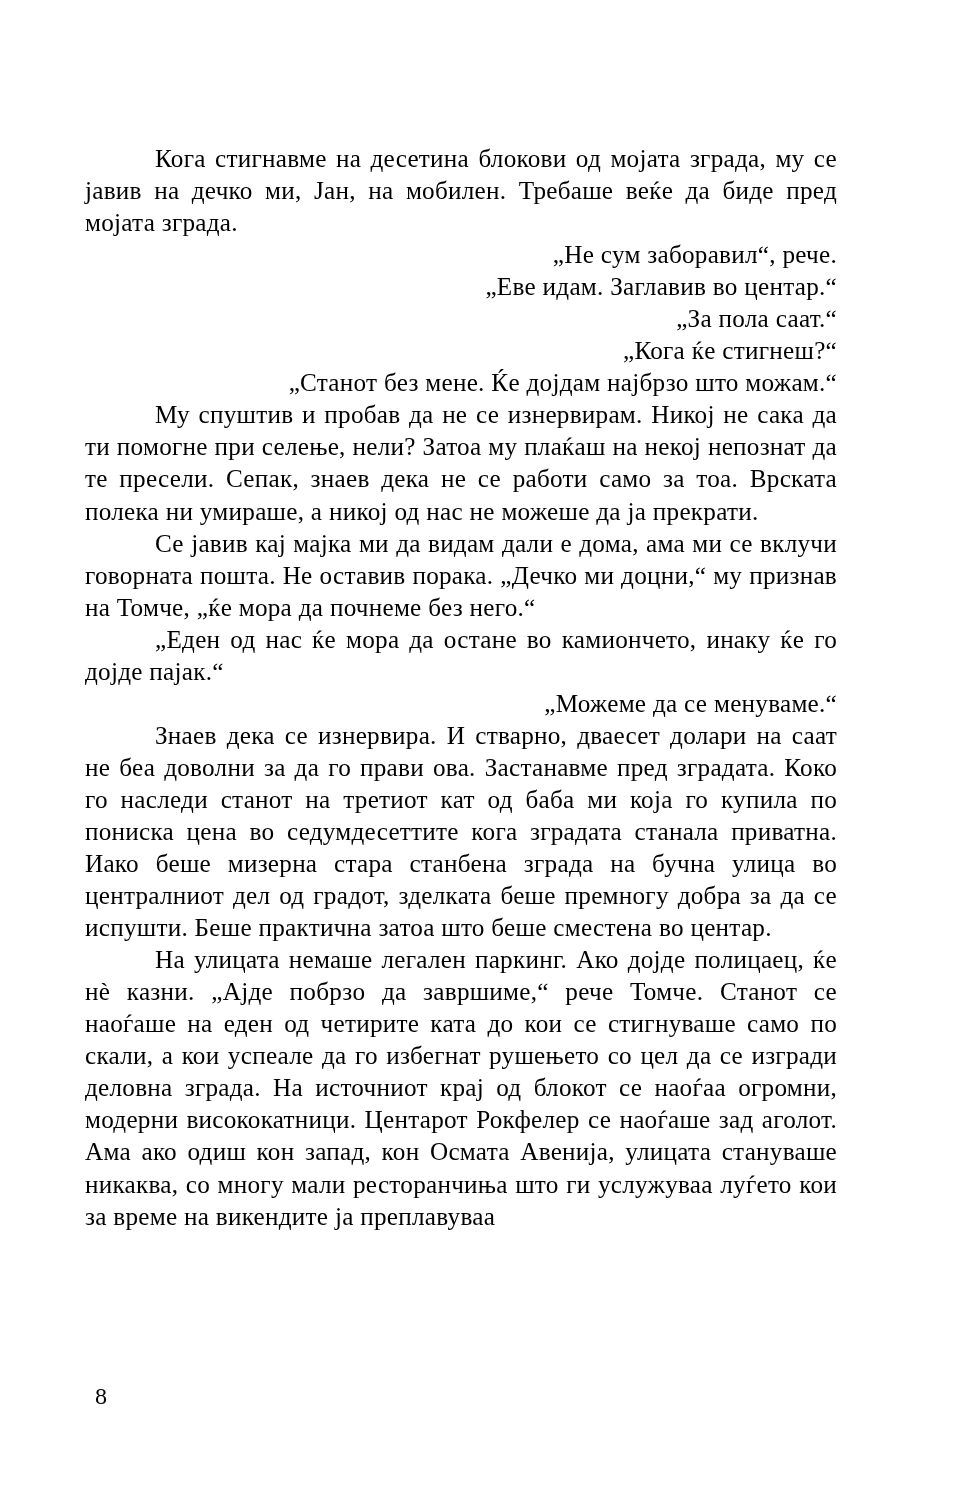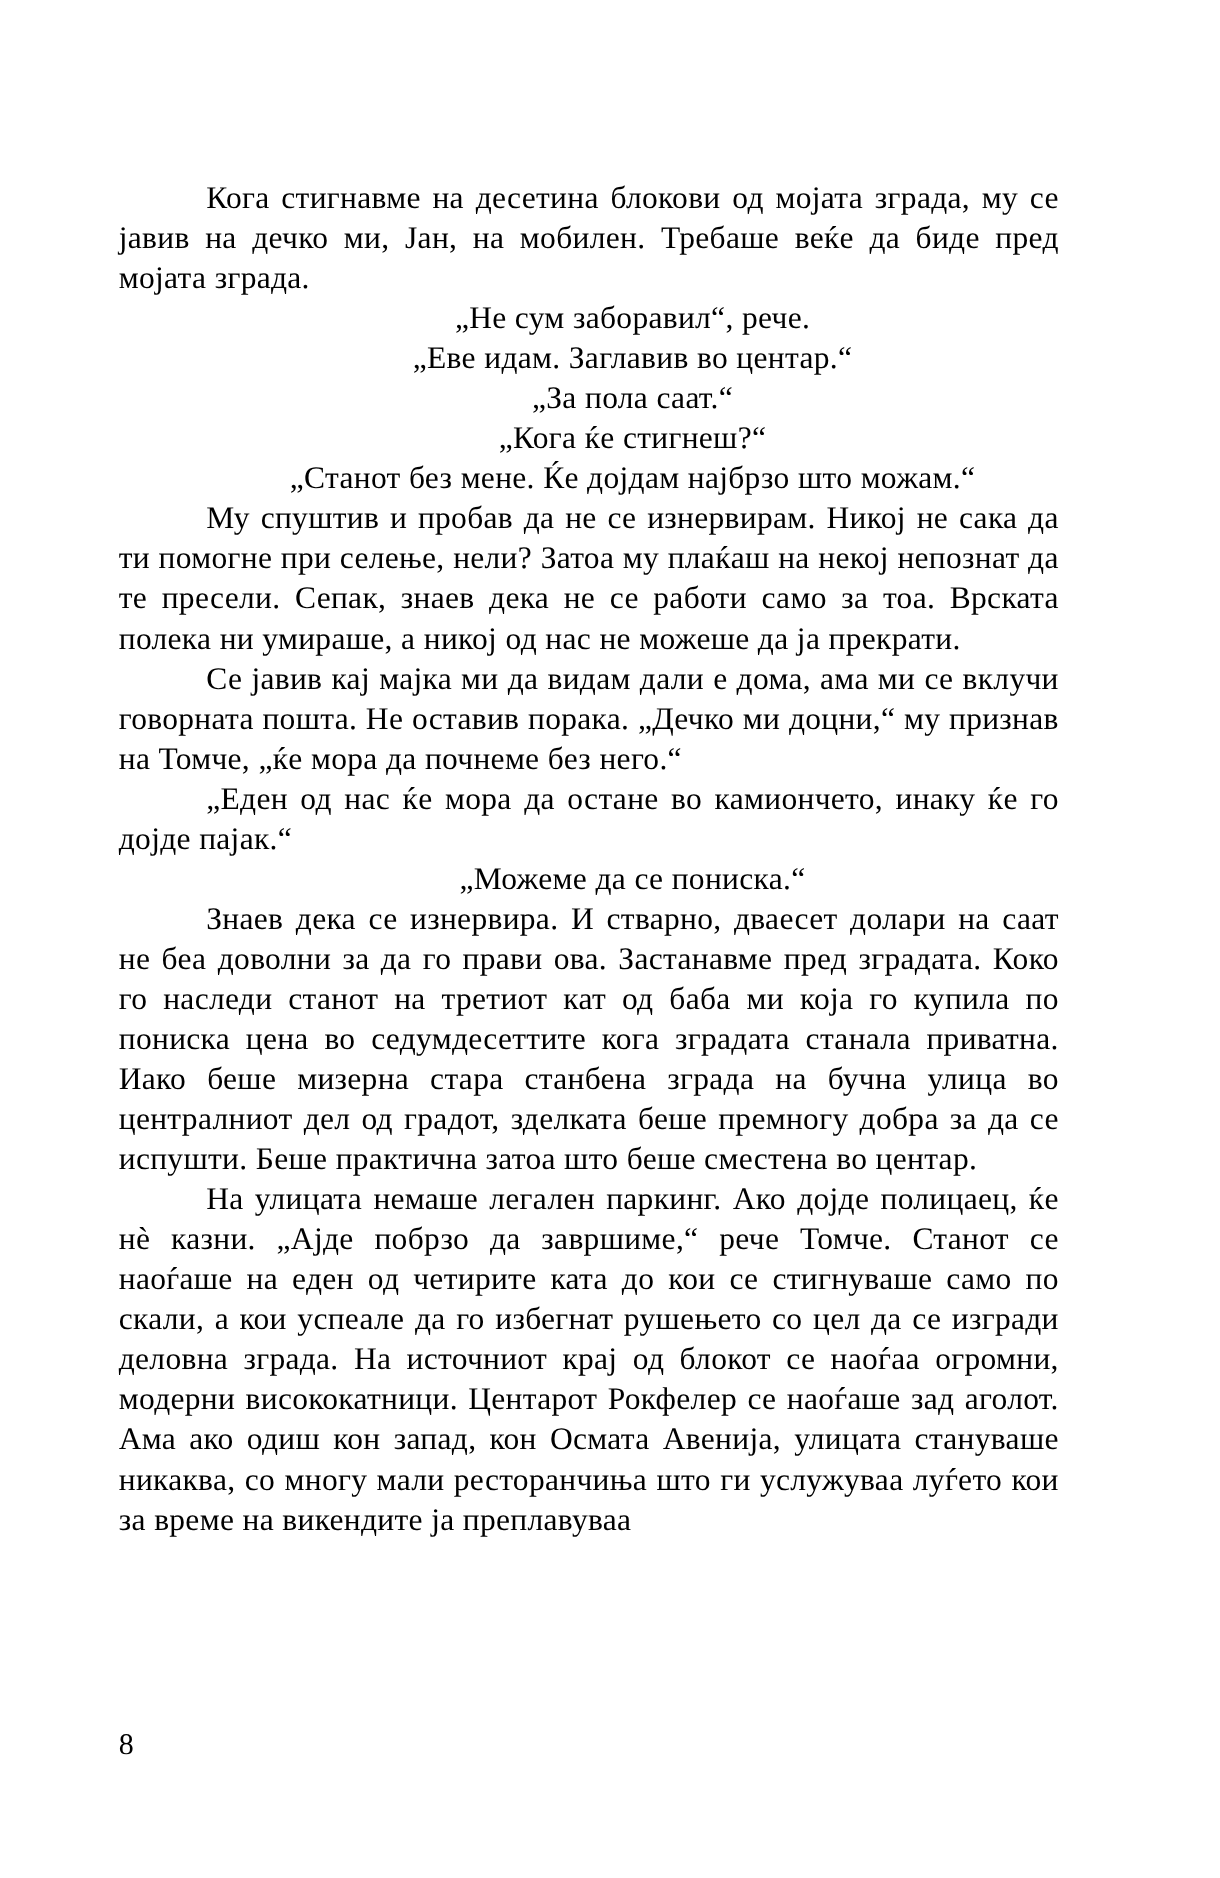--- a/index.html
+++ b/index.html
@@ -13,39 +13,39 @@
   }
   #page {
     position: relative;
     width: 976px;
     height: 1502px;
     background: #ffffff;
     overflow: hidden;
   }
   #text-block {
     position: absolute;
-    left: 95px;
+    left: 85px;
     top: 143px;
     width: 752px;
   }
   .para {
     margin: 0;
     font-size: 25.2px;
     line-height: 32.05px;
     text-align: justify;
     text-justify: inter-word;
     text-indent: 70px;
     hyphens: manual;
     -webkit-hyphens: manual;
     letter-spacing: 0.01em;
     word-spacing: 0.005em;
   }
   
   .para.dialogue {
-    text-align: center;
+    text-align: right;
   }
   
   #page-number {
     position: absolute;
     left: 95px;
     top: 1381px;
     font-size: 24px;
     line-height: 30px;
     color: #000000;
   }
@@ -58,20 +58,20 @@
   <div id="text-block">
       <p class="para">Кога стигнавме на десетина блокови од мојата зграда, му се јавив на дечко ми, Јан, на мобилен. Требаше веќе да биде пред мојата зграда.</p>
       <p class="para dialogue">„Не сум заборавил“, рече.</p>
       <p class="para dialogue">„Еве идам. Заглавив во центар.“</p>
       <p class="para dialogue">„За пола саат.“</p>
       <p class="para dialogue">„Кога ќе стигнеш?“</p>
       <p class="para dialogue">„Станот без мене. Ќе дојдам најбрзо што можам.“</p>
       <p class="para">Му спуштив и пробав да не се изнервирам. Никој не сака да ти помогне при селење, нели? Затоа му плаќаш на некој непознат да те пресели. Сепак, знаев дека не се работи само за тоа. Врската полека ни умираше, а никој од нас не можеше да ја прекрати.</p>
       <p class="para">Се јавив кај мајка ми да видам дали е дома, ама ми се вклучи говорната пошта. Не оставив порака. „Дечко ми доцни,“ му признав на Томче, „ќе мора да почнеме без него.“</p>
       <p class="para">„Еден од нас ќе мора да остане во камиончето, инаку ќе го дојде пајак.“</p>
-      <p class="para dialogue">„Можеме да се пониска.“</p>
+      <p class="para dialogue">„Можеме да се менуваме.“</p>
       <p class="para">Знаев дека се изнервира. И стварно, дваесет долари на саат не беа доволни за да го прави ова. Застанавме пред зградата. Коко го наследи станот на третиот кат од баба ми која го купила по пониска цена во седумдесеттите кога зградата станала приватна. Иако беше мизерна стара станбена зграда на бучна улица во централниот дел од градот, зделката беше премногу добра за да се испушти. Беше практична затоа што беше сместена во центар.</p>
       <p class="para">На улицата немаше легален паркинг. Ако дојде полицаец, ќе нè казни. „Ајде побрзо да завршиме,“ рече Томче. Станот се наоѓаше на еден од четирите ката до кои се стигнуваше само по скали, а кои успеале да го избегнат рушењето со цел да се изгради деловна зграда. На источниот крај од блокот се наоѓаа огромни, модерни висококатници. Центарот Рокфелер се наоѓаше зад аголот. Ама ако одиш кон запад, кон Осмата Авенија, улицата стануваше никаква, со многу мали ресторанчиња што ги услужуваа луѓето кои за време на викендите ја преплавуваа</p>
     </div>
 
   <div id="page-number">8</div>
 
 </div>
 
 </body></html>

